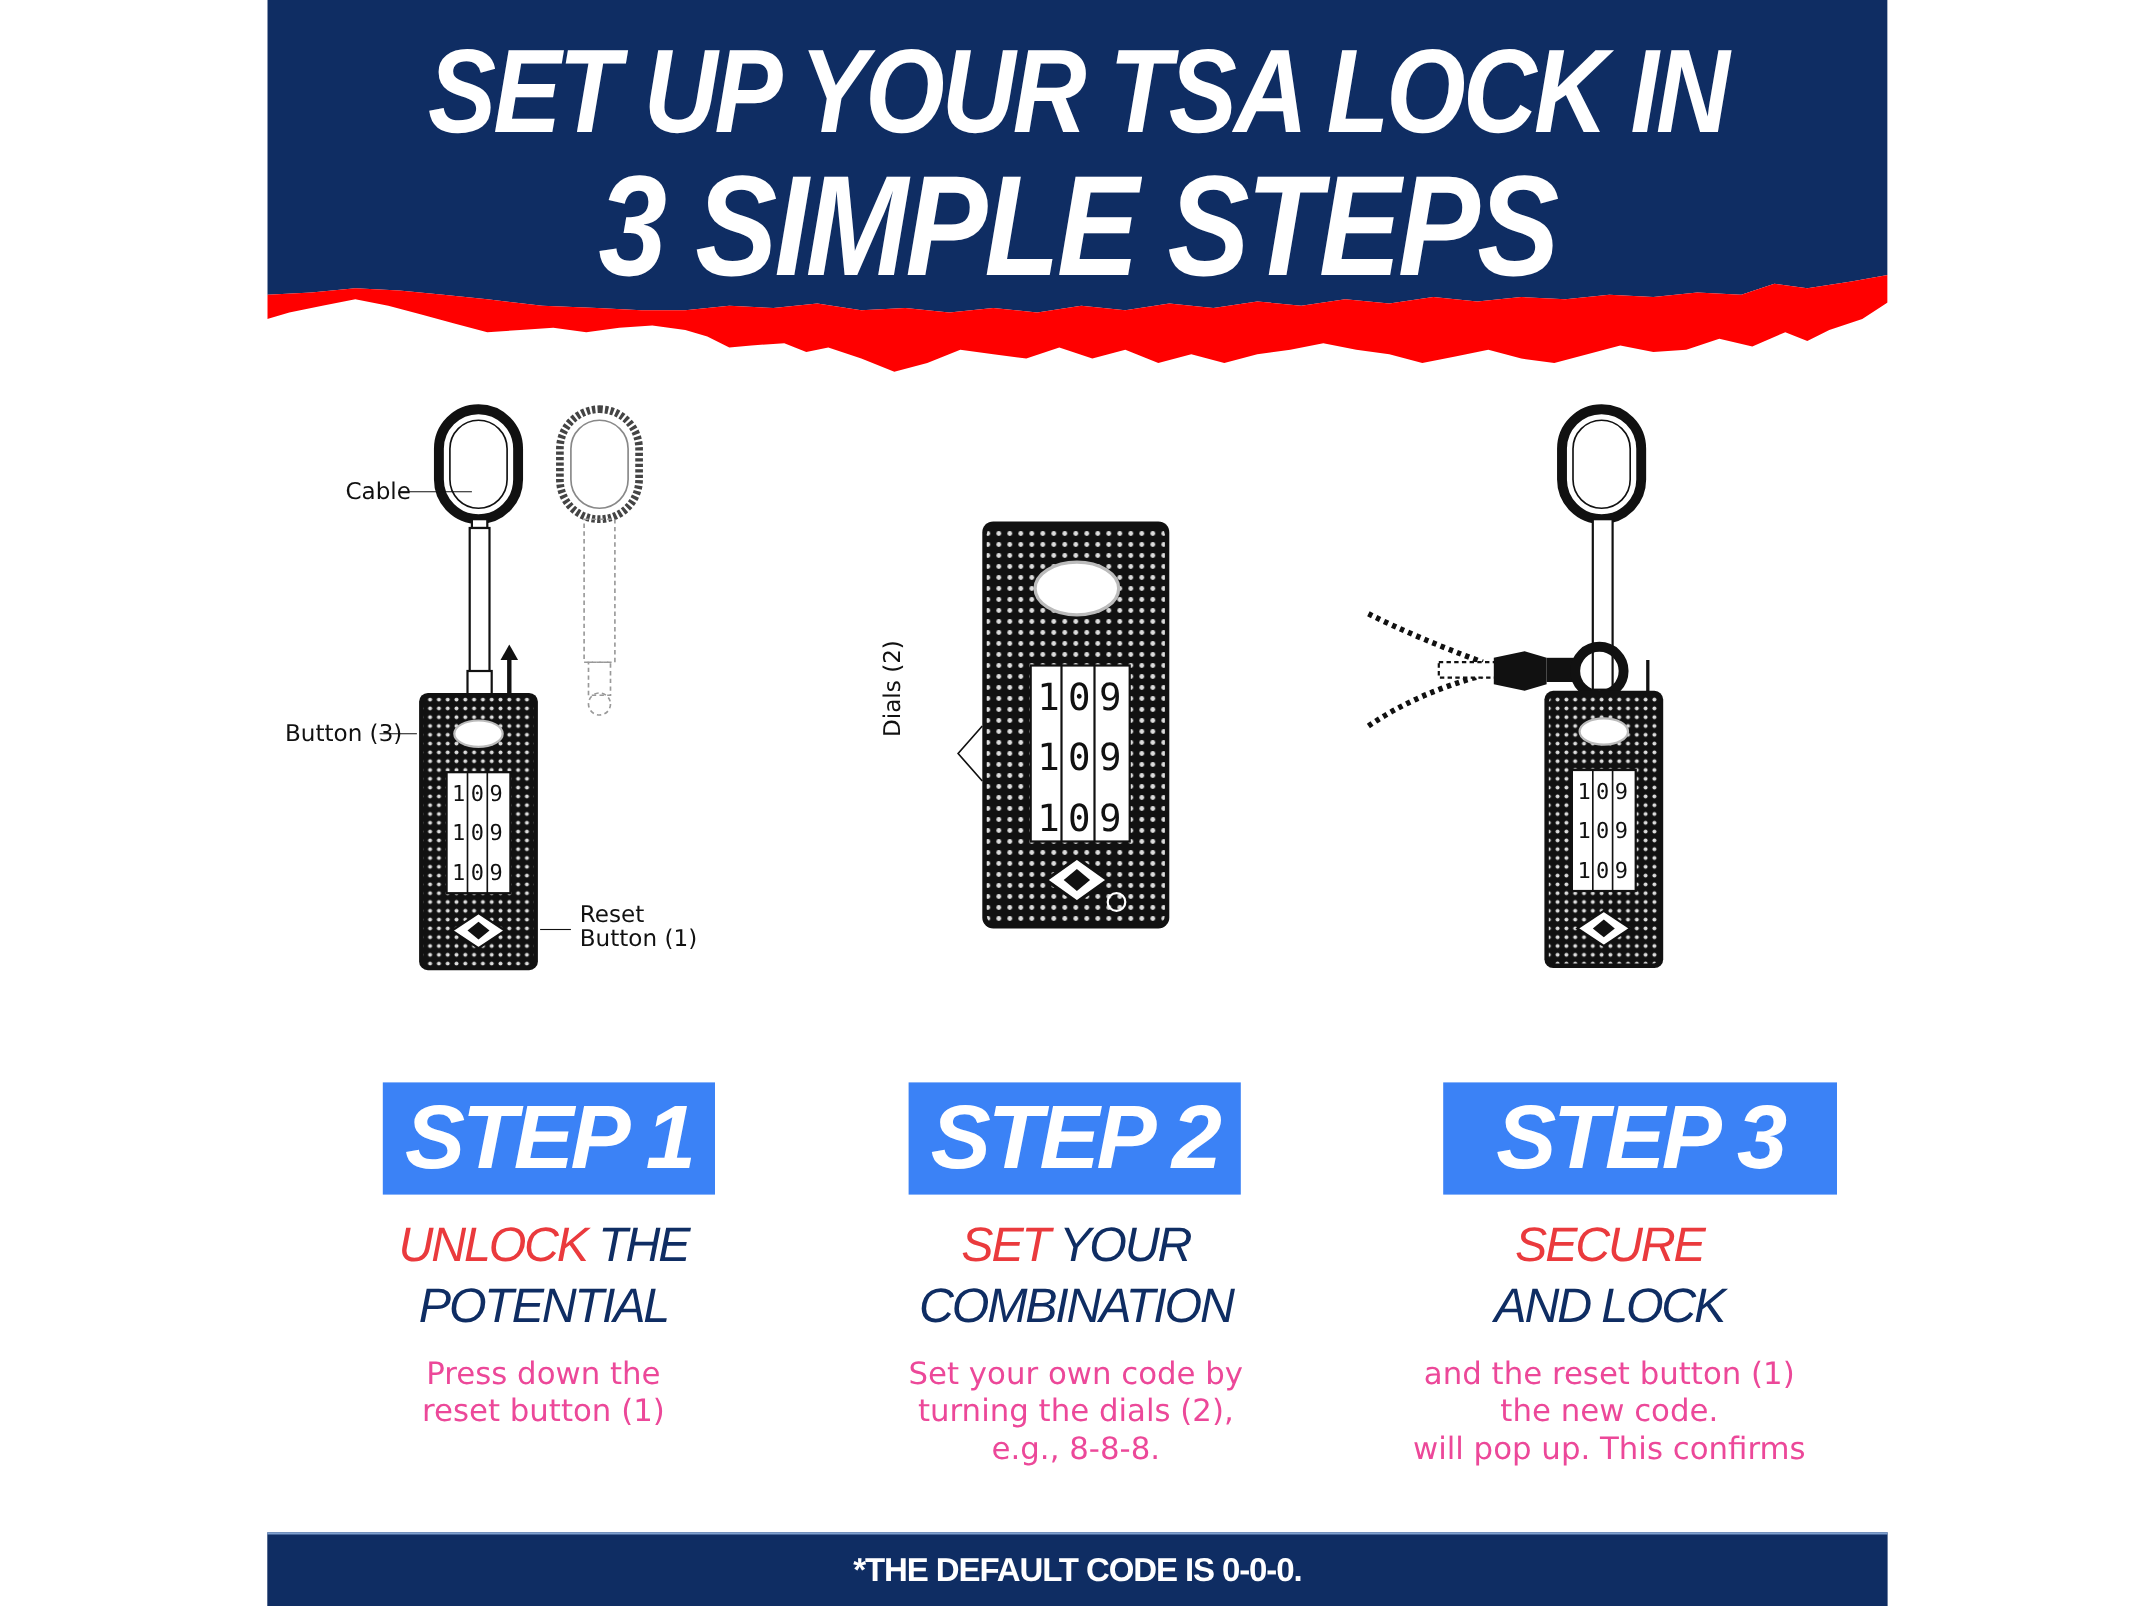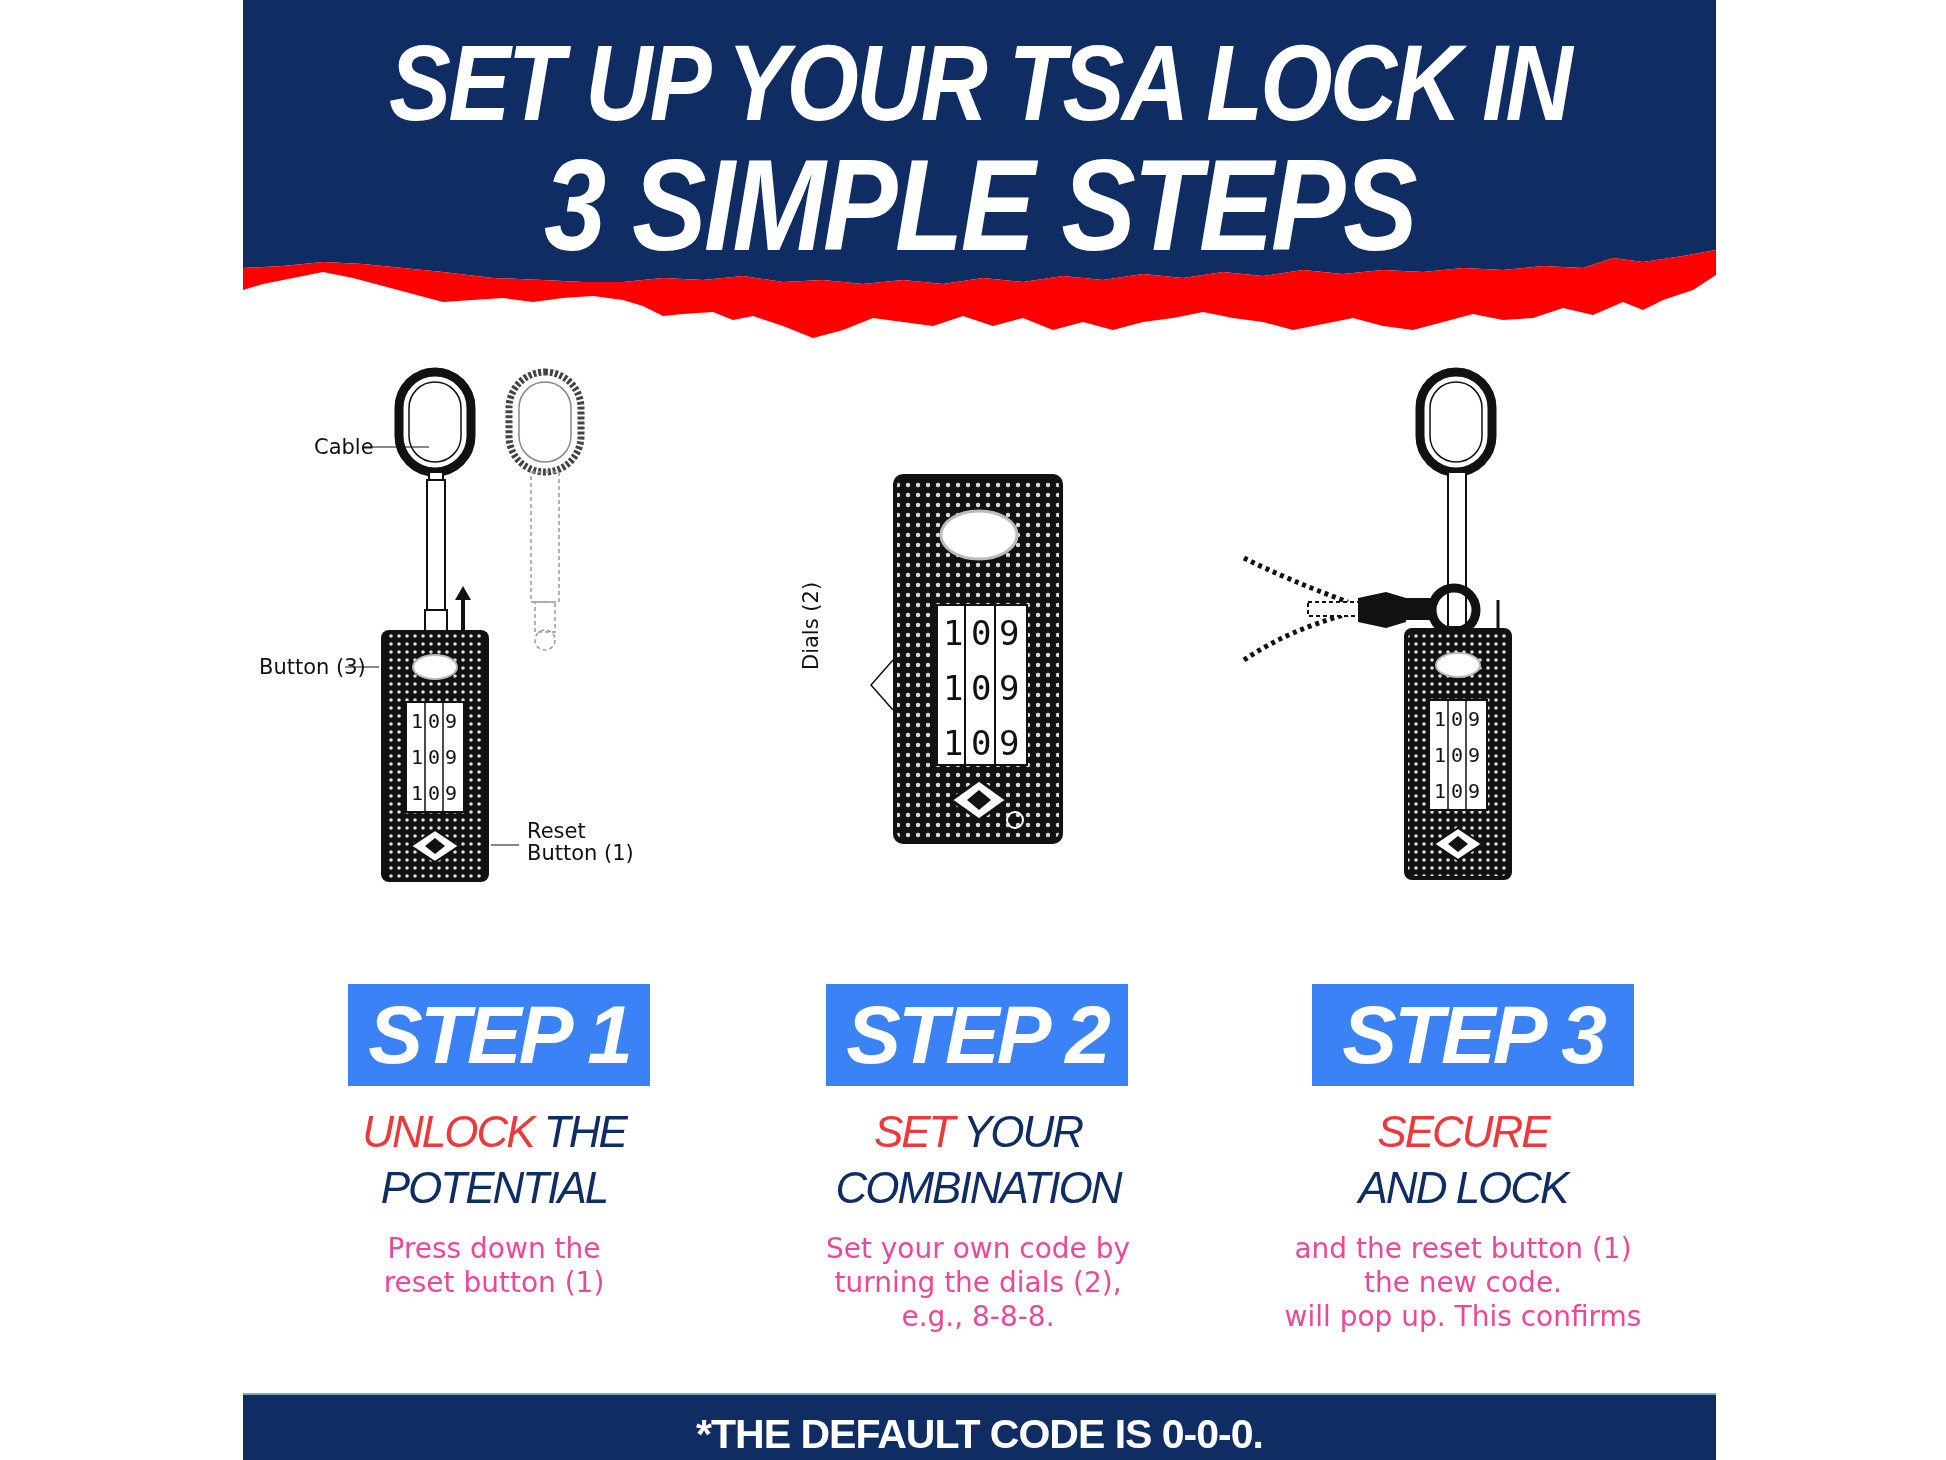--- a/index.html
+++ b/index.html
@@ -13,21 +13,21 @@
 
   .step { position:absolute; top:360px; width:470px; height:1020px; }
   .illus { position:absolute; left:0; top:0; width:470px; height:610px; }
   .badge { position:absolute; top:624px; height:102px; background:#3b82f6; color:#ffffff; font-weight:bold; font-style:italic; font-size:82px; line-height:102px; text-align:center; letter-spacing:-3px; }
   .heading { position:absolute; left:0; width:470px; text-align:center; font-weight:normal; font-style:italic; font-size:44px; line-height:56px; letter-spacing:-2px; top:744px; }
   .red { color:#ea3a3d; }
   .navy { color:#0f2d63; }
   .desc { position:absolute; left:0; width:470px; text-align:center; color:#ec4899; font-family:"DejaVu Sans", sans-serif; font-size:28px; line-height:34px; top:872px; }
 
   .footer { position:absolute; left:0; top:1393px; width:1473px; height:67px; background:#0f2d63; border-top:2px solid #7fa0cf; }
-  .footer-text { position:absolute; left:0; width:1473px; top:16px; text-align:center; color:#ffffff; font-weight:bold; font-size:41px; letter-spacing:-1px; }
+  .footer-text { position:absolute; left:0; width:1473px; top:16px; text-align:center; color:#ffffff; font-weight:bold; font-size:30px; letter-spacing:-1px; }
   .label { position:absolute; font-family:"DejaVu Sans", sans-serif; font-size:21px; color:#111; }
 </style>
 </head>
 <body>
 
 <div class="panel">
 
   <div class="header">
     <svg width="1473" height="340" viewBox="0 0 1473 340">
       <path d="M0 0 H1473 V250 L1440 256 L1400 262 L1370 258 L1340 268 L1300 266 L1260 270 L1220 268 L1180 272 L1140 270 L1100 274 L1060 270 L1020 276 L980 272 L940 278 L900 274 L860 280 L820 276 L780 282 L740 278 L700 284 L660 280 L620 284 L580 280 L540 282 L500 276 L460 280 L420 278 L380 282 L340 282 L300 280 L250 278 L200 272 L160 268 L120 264 L80 262 L40 266 L0 268 Z" fill="#0f2d63"></path>
@@ -184,21 +184,21 @@
           <text x="206" y="438">1</text>
             <text x="223" y="438">0</text>
             <text x="240" y="438">9</text>
         </g>
         <line x1="220" y1="340" x2="220" y2="450" stroke="#111" stroke-width="1.5"></line>
         <line x1="238" y1="340" x2="238" y2="450" stroke="#111" stroke-width="1.5"></line>
         <polygon points="230,468 254,484 230,500 206,484" fill="#fff" stroke="#111" stroke-width="2"></polygon>
         <polygon points="230,476 240,484 230,492 220,484" fill="#111"></polygon>
       </svg>
     </div>
-    <div class="badge" style="left:84px; width:322px;">STEP 3</div>
+    <div class="badge" style="left:84px; width:358px;">STEP 3</div>
     <div class="heading">
       <span class="red">SECURE</span><br>
       <span class="navy">AND LOCK</span>
     </div>
     <div class="desc">
       <div>and the reset button (1)</div>
       <div>the new code.</div>
       <div>will pop up. This confirms</div>
     </div>
   </div>

